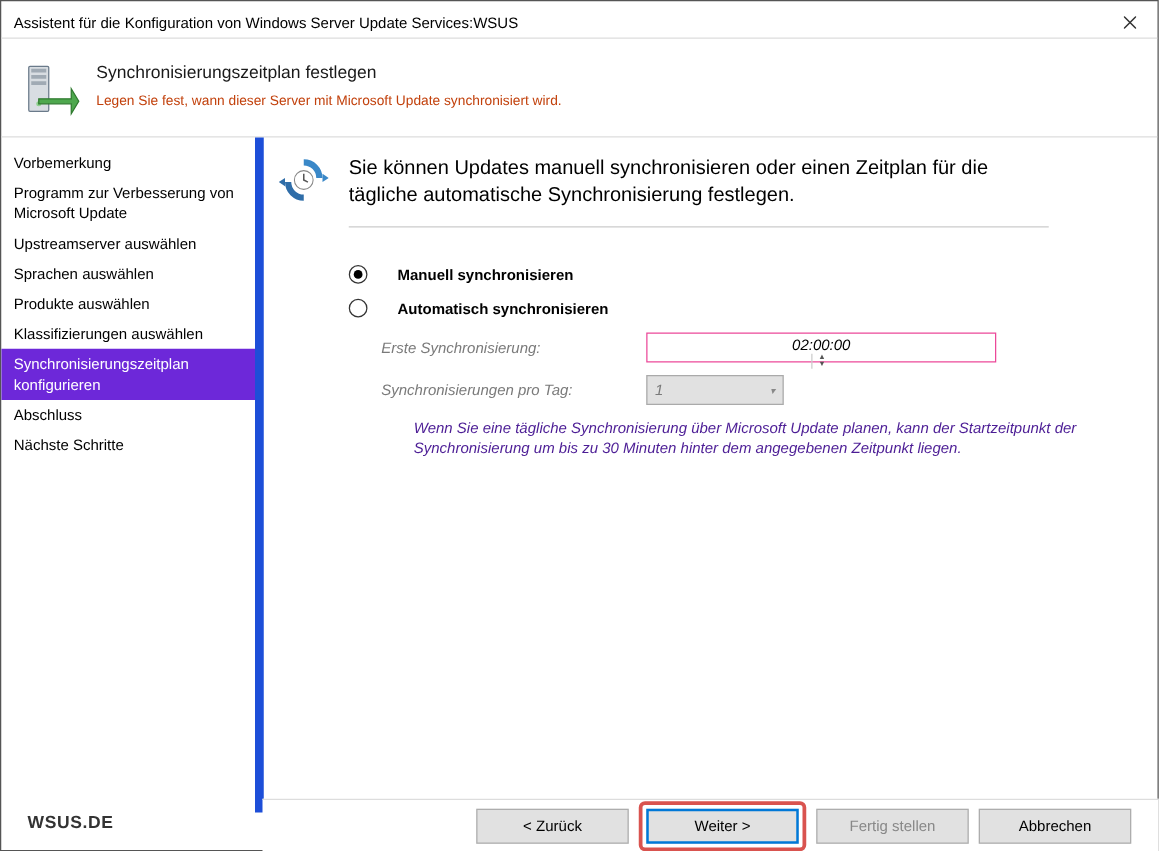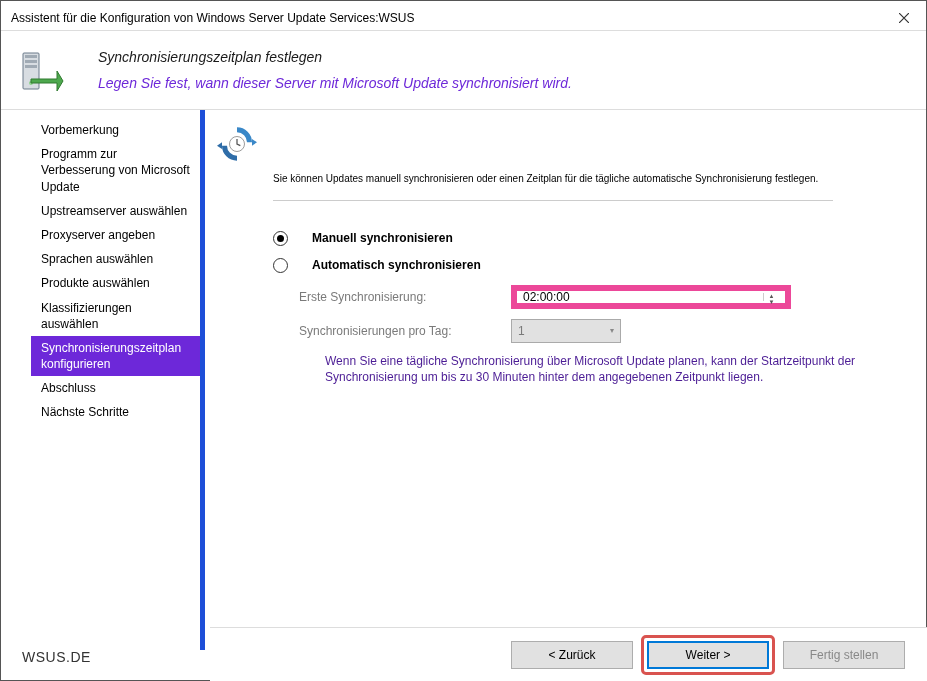--- a/index.html
+++ b/index.html
@@ -32,36 +32,34 @@
       font-size: 14px;
       color: #333;
       cursor: default;
     }
 
     .header {
       display: flex;
       padding: 18px 20px 12px 16px;
       border-bottom: 1px solid #ddd;
       align-items: flex-start;
-      gap: 33px;
-      font-style: italic;
+      gap: 12px;
     }
     .server-icon { width: 48px; height: 48px; flex-shrink: 0; }
     .header-text h2 { font-size: 14px; font-weight: 400; color: #1a1a1a; margin-bottom: 10px; }
-    .header-text p { font-size: 14px; color: #6d28d9; }
+    .header-text p { font-size: 11px; color: #c2410c; }
 
     .content {
       display: flex;
       height: 540px;
     }
     .sidebar {
-      width: 174px;
-      border-right: 5px solid #1d4ed8;
+      width: 210px;
+      border-right: 7px solid #1d4ed8;
       padding: 8px 0;
-      margin-left: 30px;
     }
     .sidebar-item {
       padding: 4px 10px;
       font-size: 12px;
       line-height: 1.35;
       cursor: default;
     }
     .sidebar-item.selected {
       background: #6d28d9;
       color: #fff;
@@ -71,87 +69,88 @@
       flex: 1;
       padding: 14px 30px 10px 12px;
       position: relative;
     }
     .intro {
       display: flex;
       gap: 16px;
       align-items: flex-start;
     }
     .sync-icon { width: 40px; height: 40px; flex-shrink: 0; }
-    .intro-text { font-size: 10px; line-height: 1.35; width: 560px; padding-top: 0; margin-top: 48px; }
+    .intro-text { font-size: 16px; line-height: 1.35; width: 560px; padding-top: 0; }
     .intro-text p { margin-bottom: 14px; }
     .divider { border: none; border-top: 1px solid #ccc; margin: 0 0 30px 0; width: 100%; }
 
     .options {
       margin-left: 56px;
     }
     .radio-row {
       display: flex;
       align-items: center;
       gap: 24px;
       margin-bottom: 12px;
       font-size: 12px;
       font-weight: bold;
     }
     .radio { width: 15px; height: 15px; border: 1px solid #333; border-radius: 50%; display: inline-flex; align-items: center; justify-content: center; background: #fff; }
     .radio.checked::after { content: ""; width: 7px; height: 7px; background: #000; border-radius: 50%; display: block; }
 
-    .sub-fields { margin-left: 26px; margin-top: 4px; }
+    .sub-fields { margin-left: 26px; margin-top: 4px; font-style: italic; }
     .field-row {
       display: flex;
       align-items: center;
       gap: 12px;
       margin-bottom: 10px;
     }
     .field-label { width: 200px; color: #7a7a7a; font-size: 12px; }
     .time-input {
       width: 280px;
       height: 24px;
-      border: 6px solid #ec4899;
+      border: 1px solid #ec4899;
       padding: 2px 6px;
       font-size: 12px;
       background: #fff;
       color: #000;
       display: flex;
       align-items: center;
       justify-content: space-between;
+      flex-direction: column;
     }
     .spinner { display: flex; flex-direction: column; width: 16px; border-left: 1px solid #ccc; height: 100%; }
     .spinner-btn { flex: 1; display: flex; align-items: center; justify-content: center; font-size: 6px; color: #555; cursor: default; }
     .num-input { width: 110px; height: 24px; border: 1px solid #aaa; background: #e1e1e1; color: #7a7a7a; padding: 2px 6px; font-size: 12px; display: flex; align-items: center; justify-content: space-between; }
     .dropdown-arrow { font-size: 8px; color: #888; }
 
     .note { color: #4c1d95; font-size: 12px; line-height: 1.35; margin-top: 6px; margin-left: 26px; max-width: 560px; }
 
     .footer {
       position: absolute;
       bottom: 0;
       left: 210px;
       right: 0;
       border-top: 1px solid #ddd;
-      height: 54px;
+      height: 42px;
       display: flex;
       align-items: center;
       justify-content: flex-end;
       padding-right: 22px;
       gap: 8px;
       background: #fff;
     }
     .brand {
       position: absolute;
       bottom: 16px;
       left: 22px;
       font-size: 14px;
       letter-spacing: 0.5px;
       color: #333;
-      font-weight: 400;
+      font-weight: 700;
     }
     .wiz-btn {
       min-width: 122px;
       height: 28px;
       background: #e1e1e1;
       border: 1px solid #adadad;
       font-size: 12px;
       color: #000;
       cursor: default;
       display: inline-flex;
@@ -194,21 +193,20 @@
     <h2>Synchronisierungszeitplan festlegen</h2>
     <p>Legen Sie fest, wann dieser Server mit Microsoft Update synchronisiert wird.</p>
   </div>
 </div>
 
 <div class="content">
   <div class="sidebar">
     <div class="sidebar-item">Vorbemerkung</div>
     <div class="sidebar-item">Programm zur Verbesserung von Microsoft Update</div>
     <div class="sidebar-item">Upstreamserver auswählen</div>
-    <div class="sidebar-item">Proxyserver angeben</div>
     <div class="sidebar-item">Sprachen auswählen</div>
     <div class="sidebar-item">Produkte auswählen</div>
     <div class="sidebar-item">Klassifizierungen auswählen</div>
     <div class="sidebar-item selected">Synchronisierungszeitplan konfigurieren</div>
     <div class="sidebar-item">Abschluss</div>
     <div class="sidebar-item">Nächste Schritte</div>
   </div>
 
   <div class="main">
     <div class="intro">
@@ -261,13 +259,14 @@
 </div>
 
 <div class="brand">WSUS.DE</div>
 
 <div class="footer">
   <button class="wiz-btn">&lt; Zurück</button>
   <span class="highlight-box">
     <button class="wiz-btn primary">Weiter &gt;</button>
   </span>
   <button class="wiz-btn disabled">Fertig stellen</button>
+  <button class="wiz-btn">Abbrechen</button>
 </div>
 
 </body></html>

